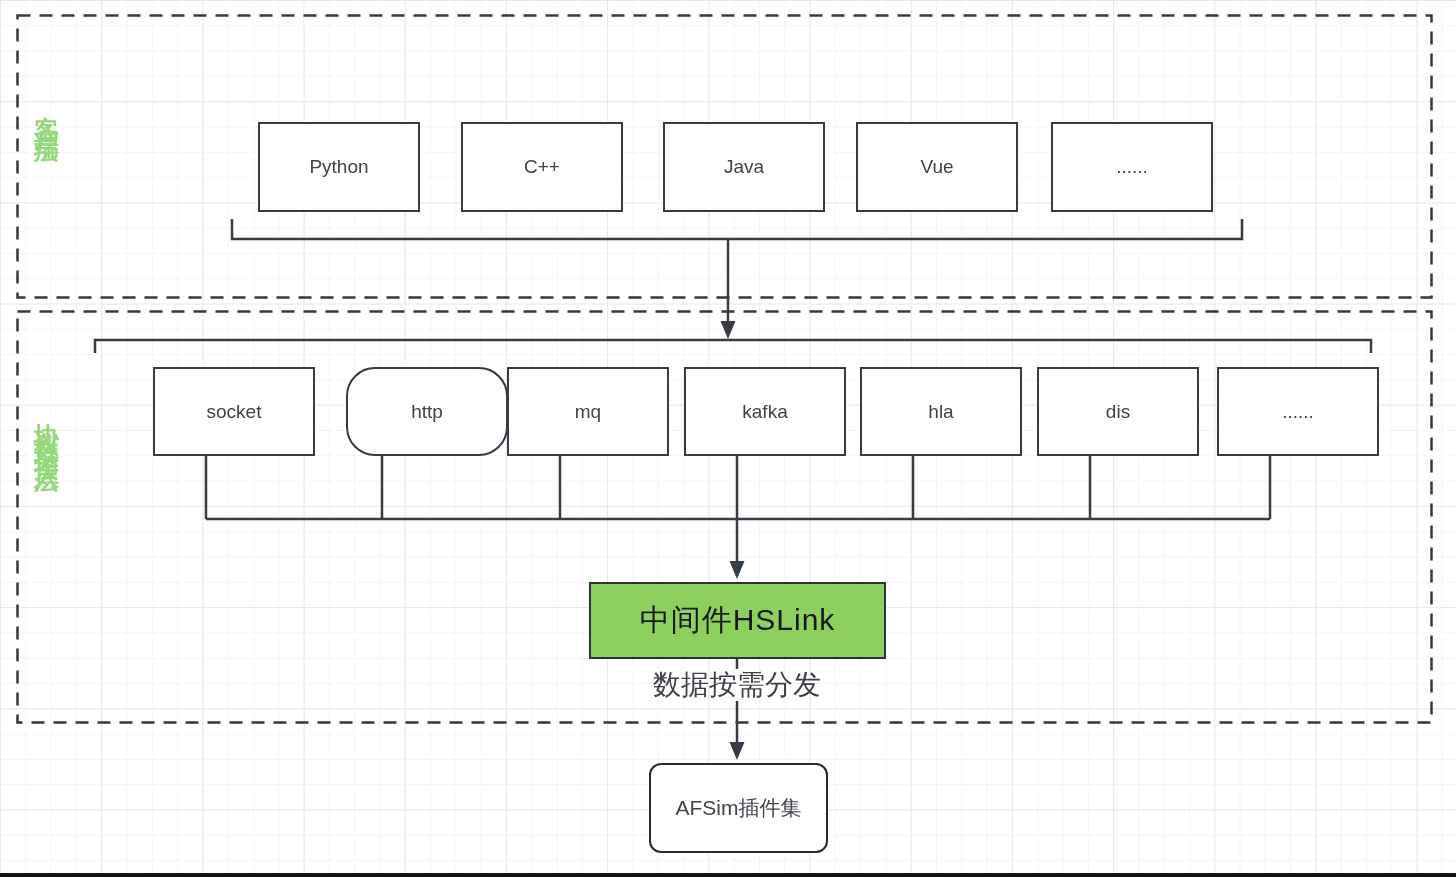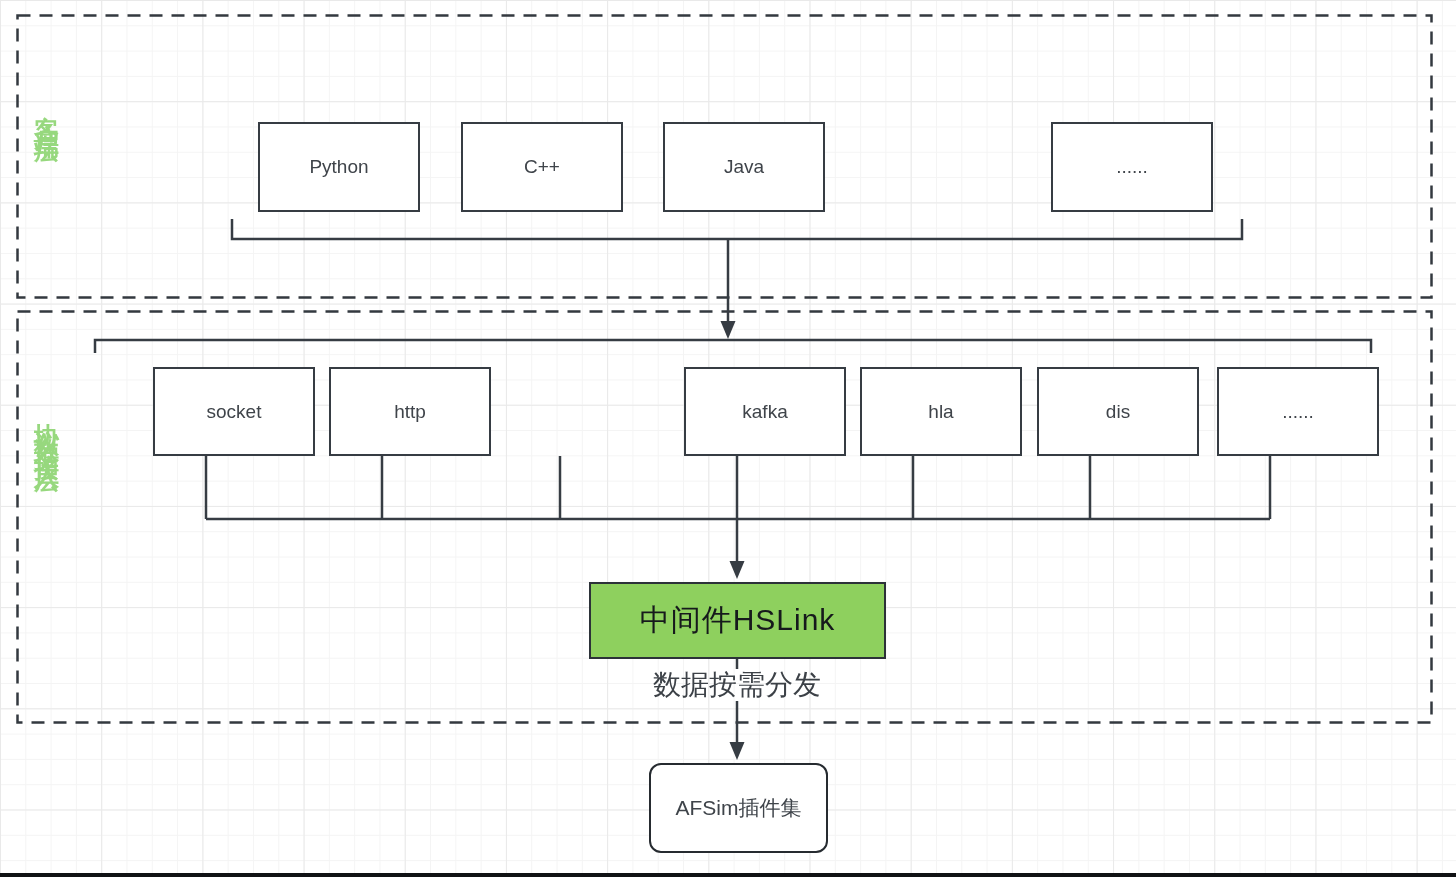--- a/index.html
+++ b/index.html
@@ -78,24 +78,26 @@
     <line x1="737" y1="701" x2="737" y2="744" stroke="#363c43" stroke-width="2.5"></line>
     <polygon points="729.5,742 744.5,742 737,760" fill="#363c43"></polygon>
   </svg>
 
   <div class="vlabel" style="top:96px;">客户端层</div>
   <div class="vlabel" style="top:402px;">协议数据接入层</div>
 
   <div class="node client-box" style="left:258px;">Python</div>
   <div class="node client-box" style="left:461px;">C++</div>
   <div class="node client-box" style="left:663px;">Java</div>
+  <div class="node client-box" style="left:856px;">Vue</div>
   <div class="node client-box" style="left:1051px;">......</div>
 
   <div class="node proto-box" style="left:125px;">socket</div>
-  <div class="node proto-box" style="left:301px;">http</div>
+  <div class="node proto-box" style="left:318px;border-radius:29px;">http</div>
+  <div class="node proto-box" style="left:479px;">mq</div>
   <div class="node proto-box" style="left:656px;">kafka</div>
   <div class="node proto-box" style="left:832px;">hla</div>
   <div class="node proto-box" style="left:1009px;">dis</div>
   <div class="node proto-box" style="left:1189px;">......</div>
 
   <div class="mw-box">中间件HSLink</div>
 
   <div class="dist-note">数据按需分发</div>
 
   <div class="plugin-box">AFSim插件集</div>

